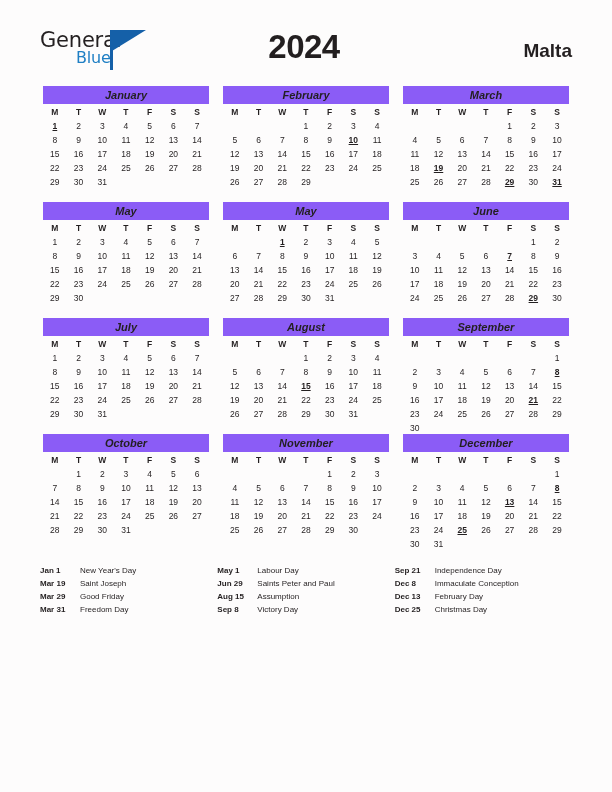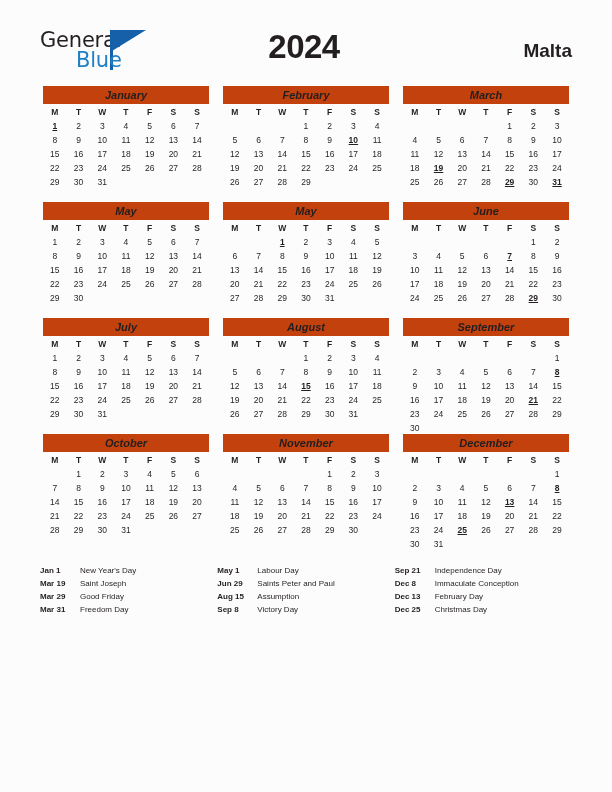--- a/index.html
+++ b/index.html
@@ -42,21 +42,21 @@
     font-size: 21px;
     letter-spacing: -0.2px;
     color: #231f20;
     font-family: "DejaVu Sans", sans-serif;
     font-weight: 400;
   }
   .logo-blue {
     position: absolute;
     left: 36px;
     top: 20px;
-    font-size: 21px;
+    font-size: 16px;
     letter-spacing: -0.2px;
     color: #1f7fc4;
     font-family: "DejaVu Sans", sans-serif;
     font-weight: 400;
   }
   .logo-flag {
     position: absolute;
     left: 72px;
     top: 2px;
     width: 0;
@@ -96,21 +96,21 @@
     flex-wrap: wrap;
     margin-top: 6px;
   }
   .month {
     width: 33.3333%;
     box-sizing: border-box;
     padding: 0 7px 10px 7px;
     height: 116px;
   }
   .month-name {
-    background: #c2410c;
+    background: #8b5cf6;
     text-align: center;
     font-size: 11px;
     font-weight: bold;
     font-style: italic;
     padding: 3px 0 3px 0;
     color: #231f20;
   }
   table.cal {
     width: 100%;
     border-collapse: collapse;

